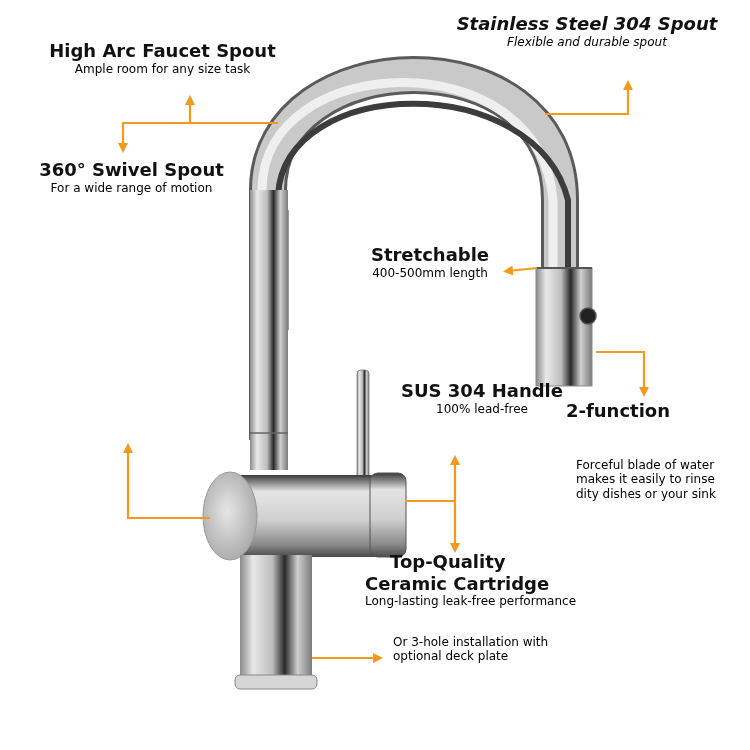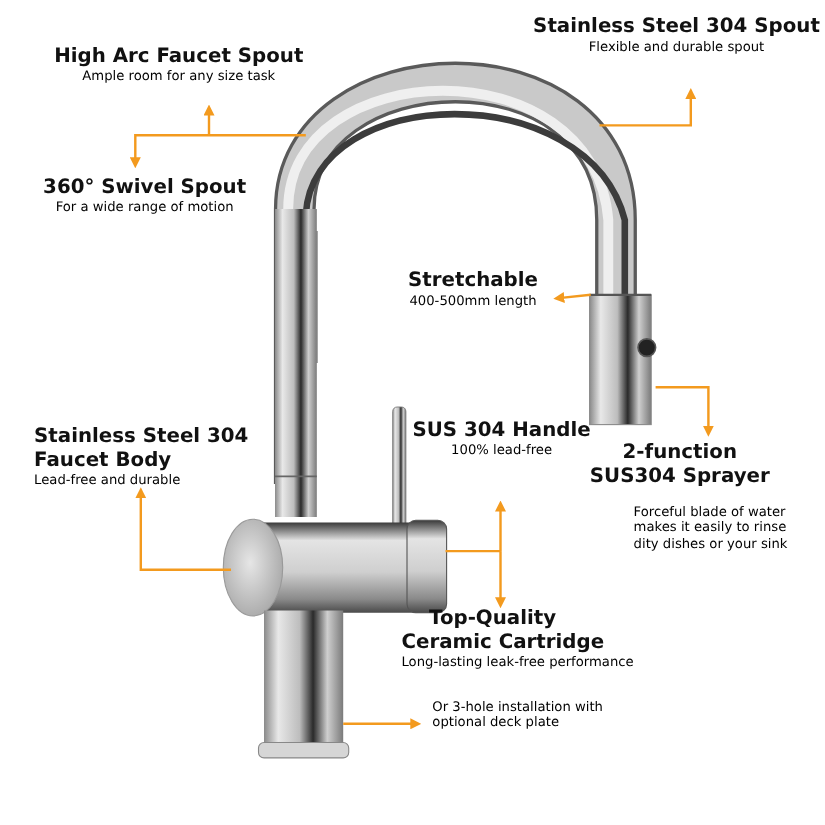--- a/index.html
+++ b/index.html
@@ -97,44 +97,38 @@
   <div class="lbl c" style="left:30px;top:40px;width:265px;">
     <div class="t">High Arc Faucet Spout</div>
     <div class="d">Ample room for any size task</div>
   </div>
 
   <div class="lbl c" style="left:4px;top:159px;width:255px;">
     <div class="t">360° Swivel Spout</div>
     <div class="d">For a wide range of motion</div>
   </div>
 
-  <div class="lbl c" style="left:480px;top:13px;width:270px;">
+  <div class="lbl c" style="left:452px;top:13px;width:270px;font-style:italic;">
     <div class="t">Stainless Steel 304 Spout</div>
     <div class="d">Flexible and durable spout</div>
   </div>
 
   <div class="lbl c" style="left:340px;top:244px;width:180px;">
     <div class="t">Stretchable</div>
     <div class="d">400-500mm length</div>
   </div>
 
-  <div class="lbl" style="left:31px;top:386px;">
-    <div class="t">Stainless Steel 304</div>
-    <div class="t">Faucet Body</div>
-    <div class="d">Lead-free and durable</div>
-  </div>
 
-  <div class="lbl c" style="left:370px;top:380px;width:172px;">
+  <div class="lbl c" style="left:396px;top:380px;width:172px;">
     <div class="t">SUS 304 Handle</div>
     <div class="d">100% lead-free</div>
   </div>
 
   <div class="lbl c" style="left:528px;top:400px;width:180px;">
     <div class="t">2-function</div>
-    <div class="t">SUS304 Sprayer</div>
   </div>
   <div class="lbl" style="left:540px;top:458px;margin-left:36px;">
     <div class="d">Forceful blade of water</div>
     <div class="d">makes it easily to rinse</div>
     <div class="d">dity dishes or your sink</div>
   </div>
 
   <div class="lbl" style="left:365px;top:551px;">
     <div class="t" style="padding-left:25px;">Top-Quality</div>
     <div class="t">Ceramic Cartridge</div>

